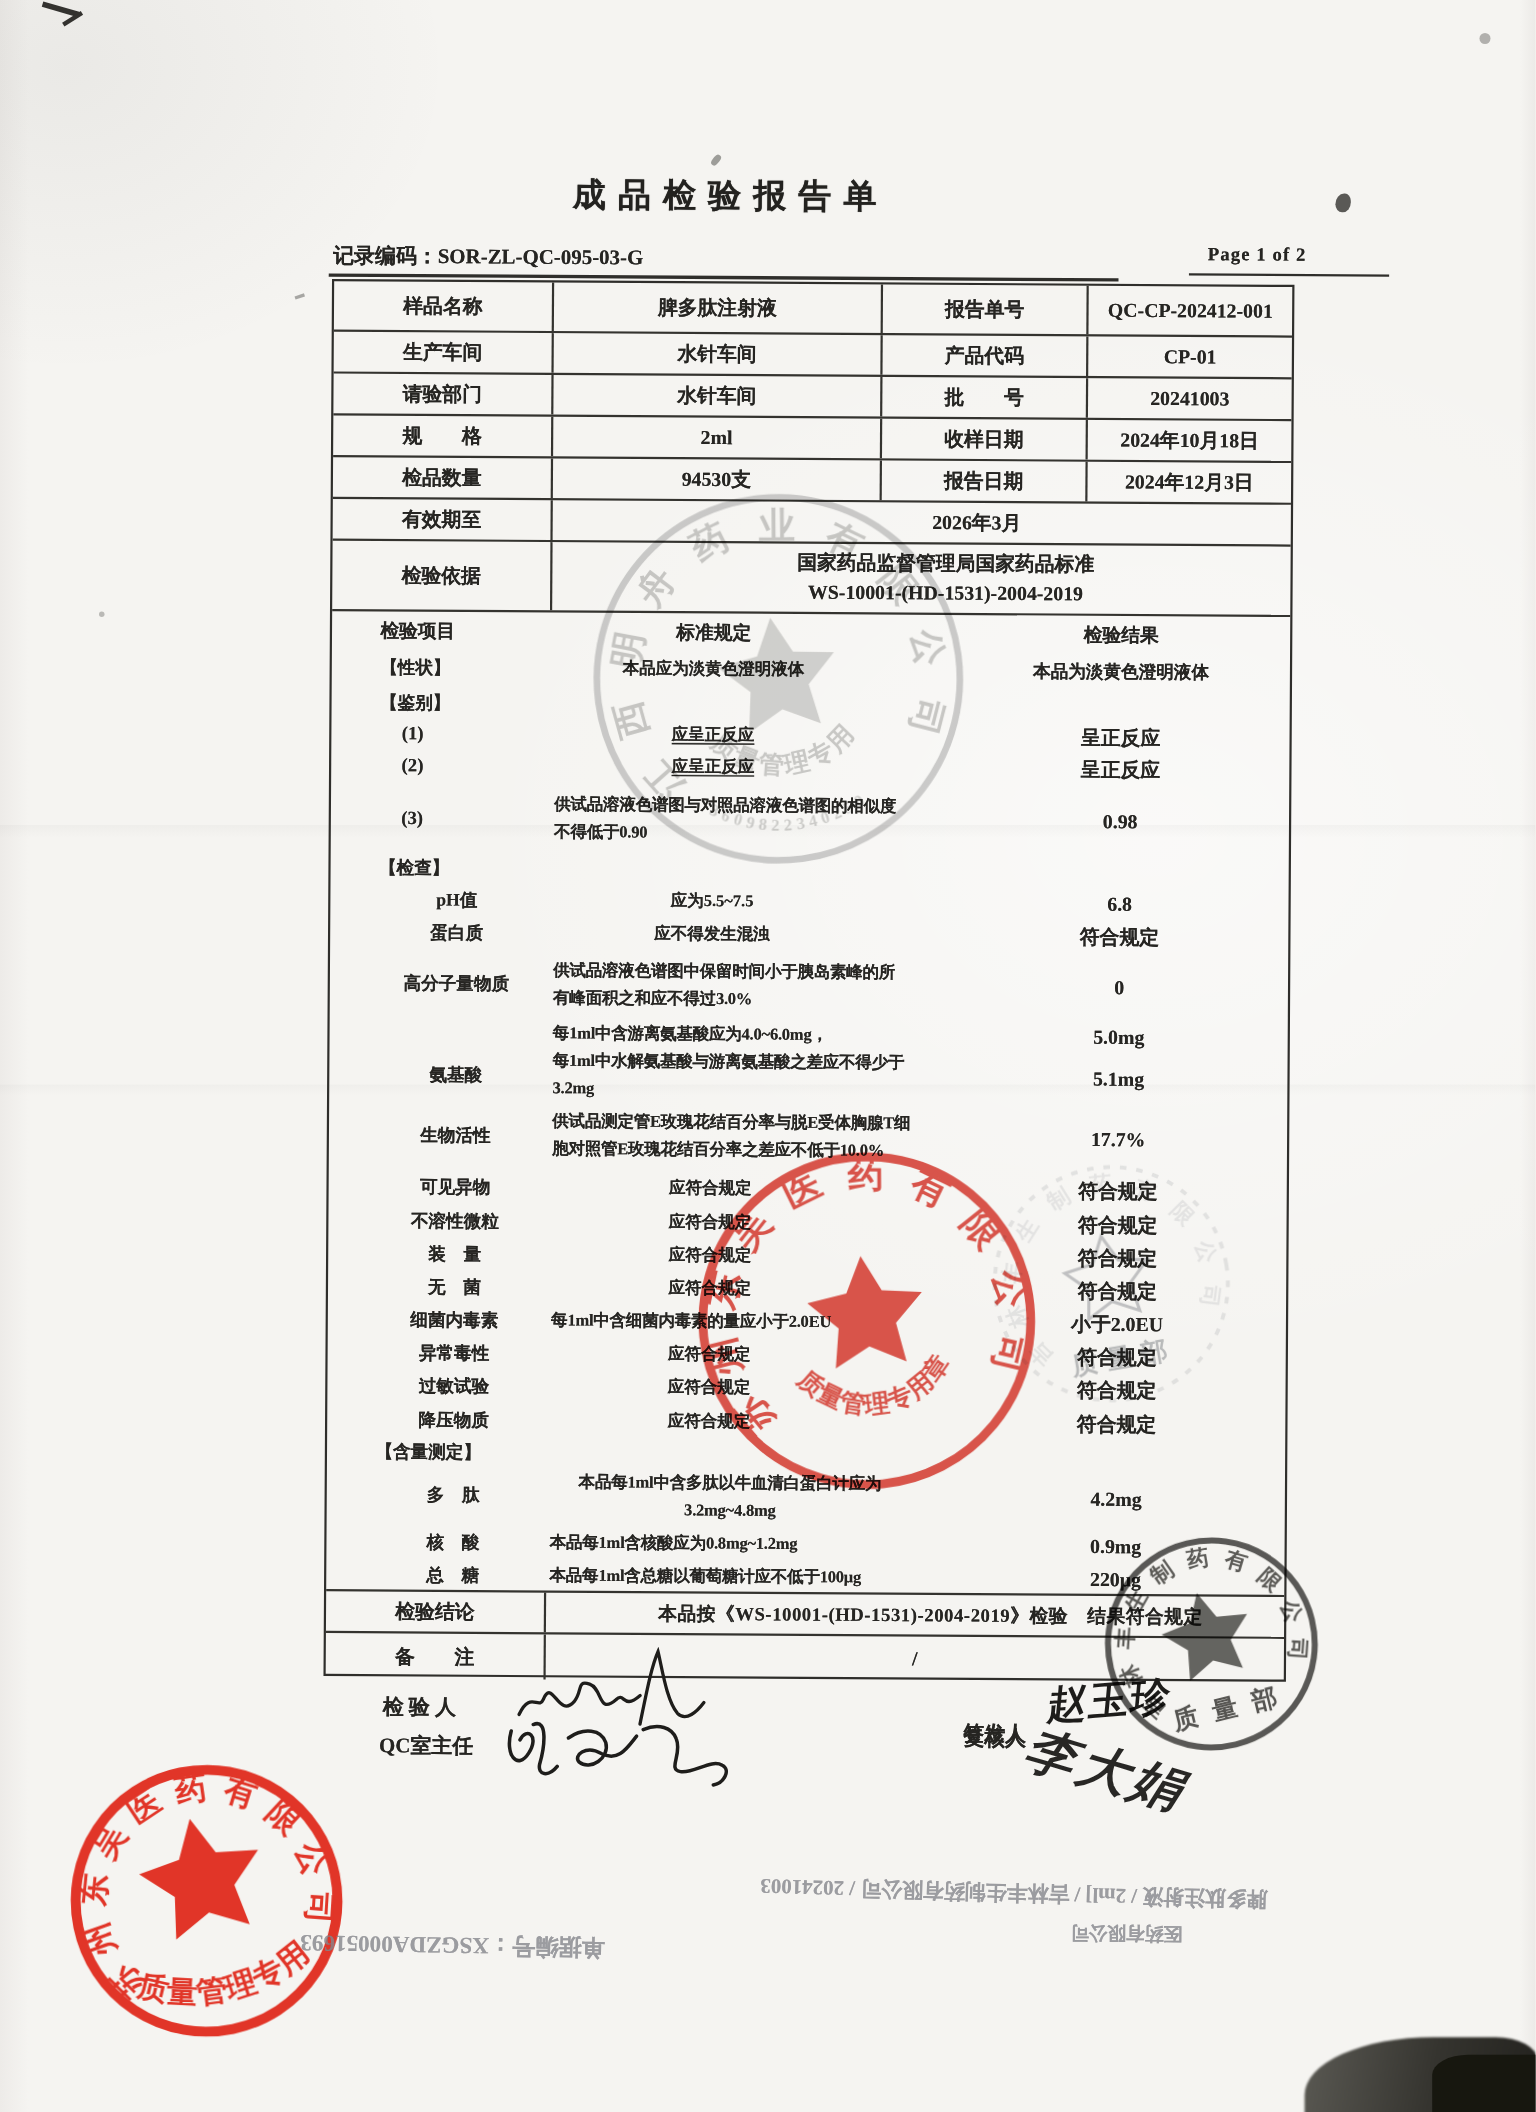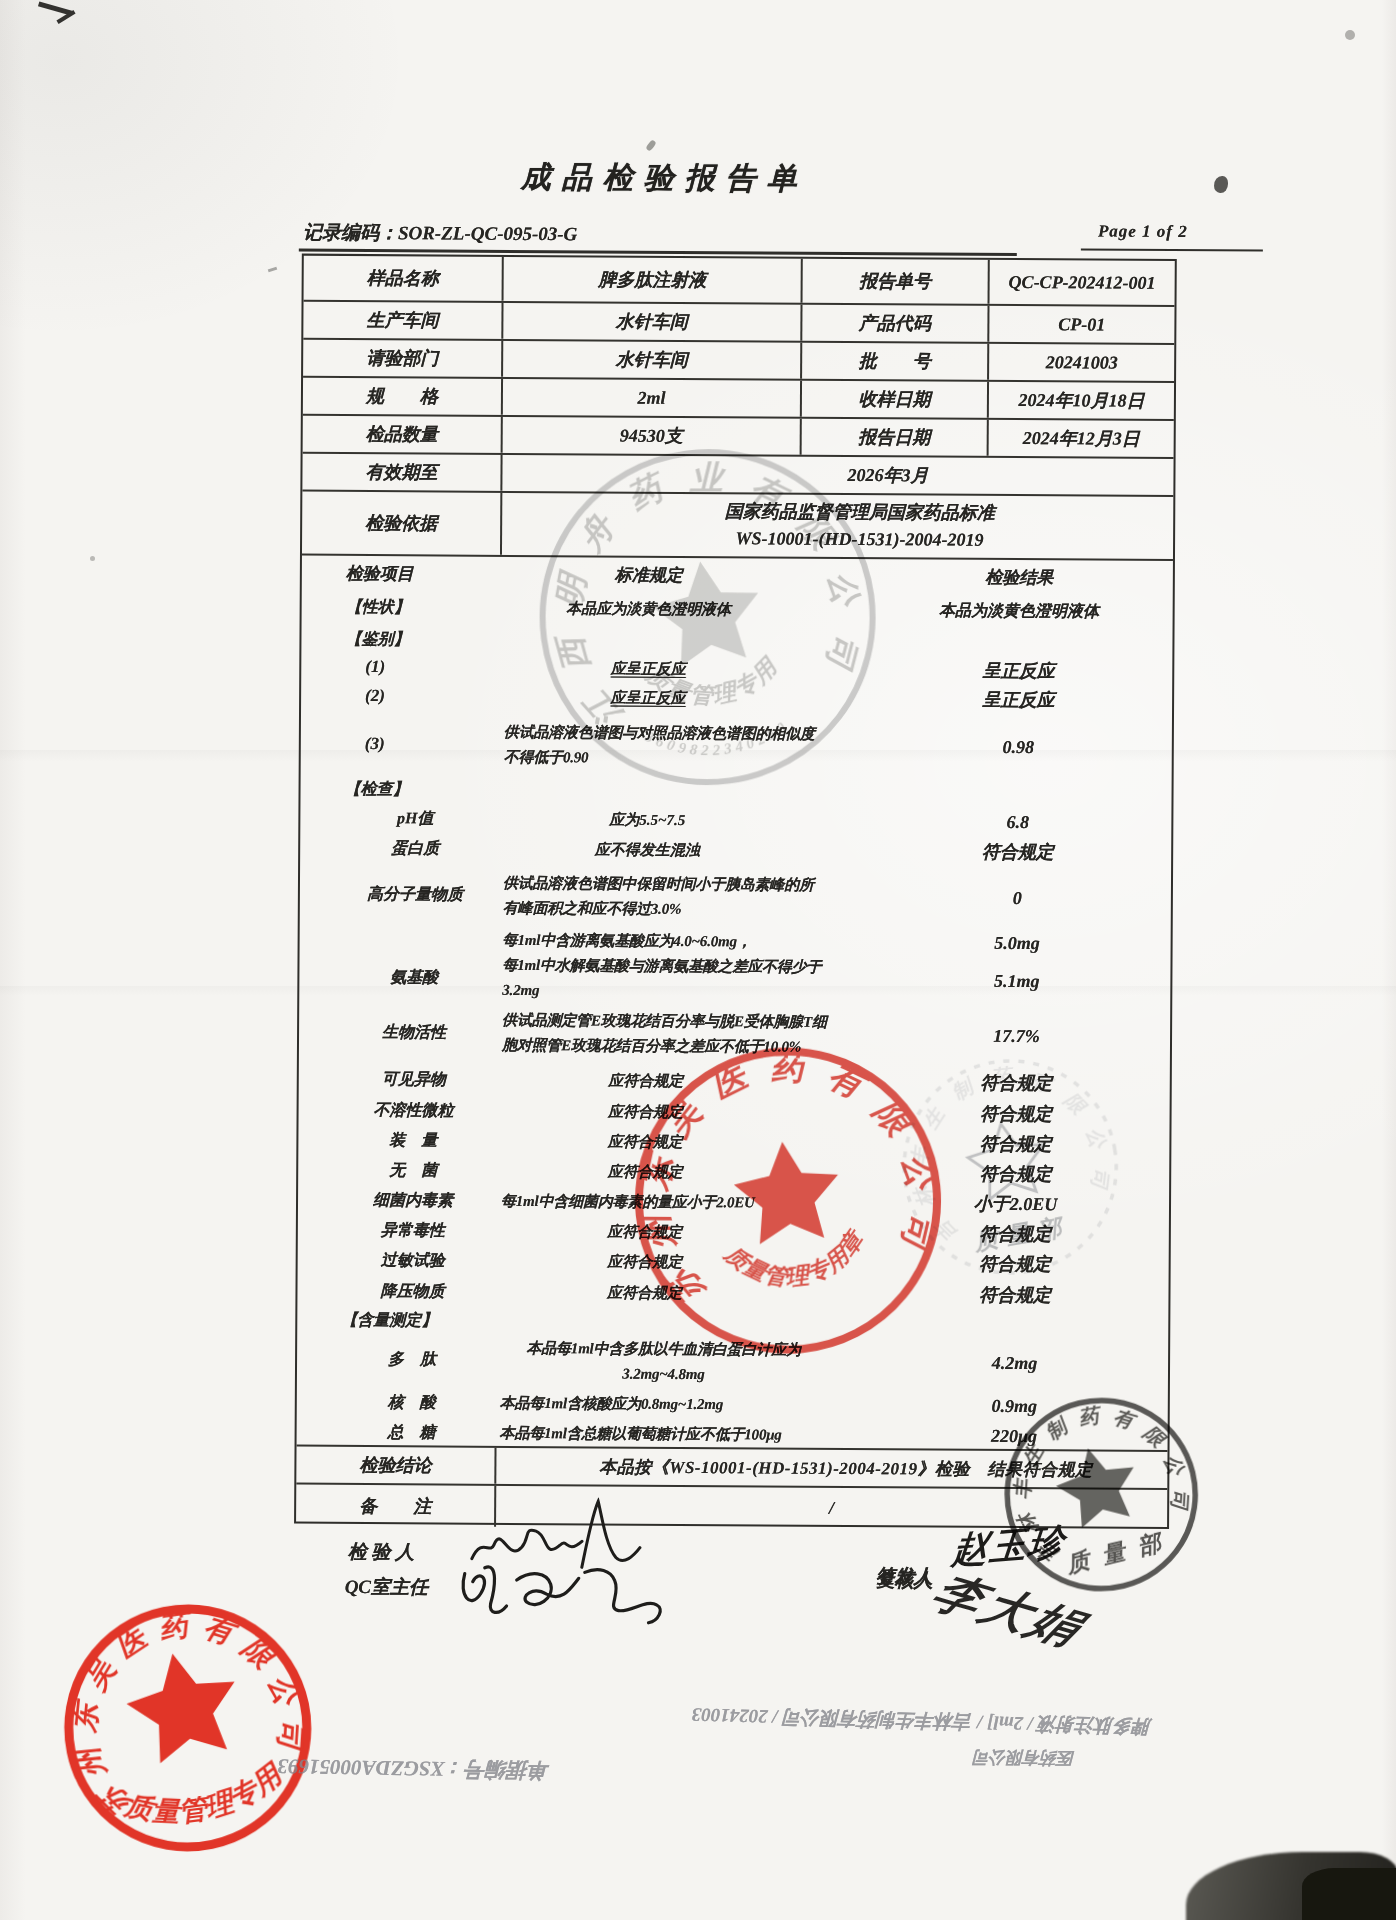--- a/index.html
+++ b/index.html
@@ -5,21 +5,21 @@
   html,body{margin:0;padding:0;}
   body{width:1396px;height:1920px;position:relative;overflow:hidden;
        font-family:"Liberation Serif","DejaVu Serif",serif;
        background:#f5f4f1;}
   .paper{position:absolute;inset:0;
      background:
        radial-gradient(900px 700px at 1050px 760px, rgba(255,255,255,.5), rgba(255,255,255,0) 70%),
        radial-gradient(500px 400px at 60px 60px, rgba(60,60,55,.06), rgba(0,0,0,0) 70%),
        linear-gradient(90deg,#edebe8 0px, rgba(237,235,232,0) 26px),
        linear-gradient(270deg,#eceae7 0px, rgba(236,234,231,0) 14px),
-       #f5f4f1; font-style: italic;}
+       #f5f4f1;}
   .content{position:absolute;inset:0;transform:rotate(0.35deg);transform-origin:690px 880px;color:#262522;}
   .abs{position:absolute;}
   .ttl{font-size:30px;font-weight:bold;letter-spacing:11px;text-align:center;color:#23221f;
        text-shadow:0 0 .7px rgba(30,30,28,.8);}
   .doc-t{font-size:18px;font-weight:bold;text-shadow:0 0 .5px rgba(30,30,28,.75);}
   .rule{background:#2f2e2b;height:2.5px;}
   
   .tbl{position:absolute;left:298px;top:256px;width:875px;height:1270px;
        border:2.5px solid #2f2e2b;box-sizing:border-box;
        text-shadow:0 0 .5px rgba(30,30,28,.7);}

